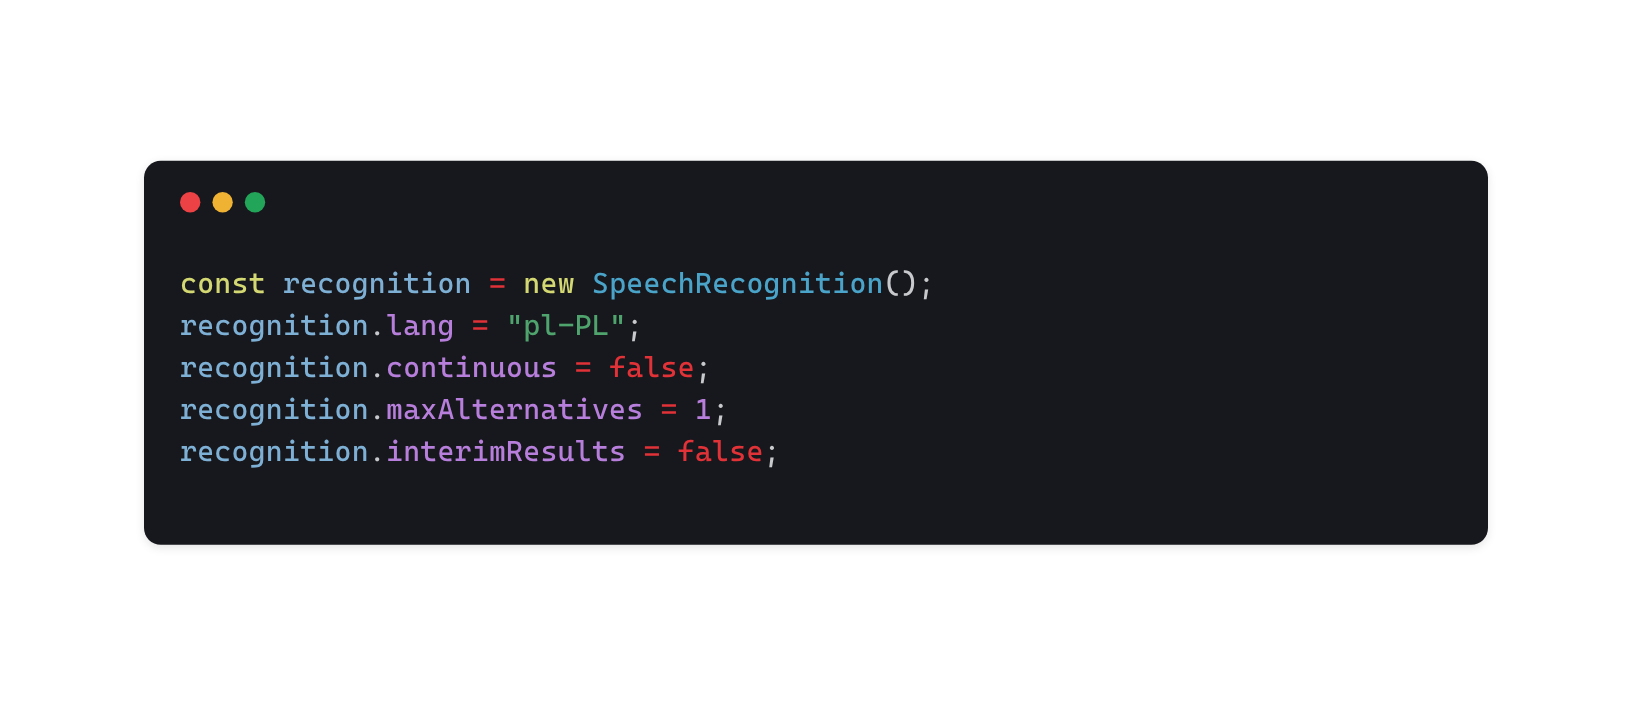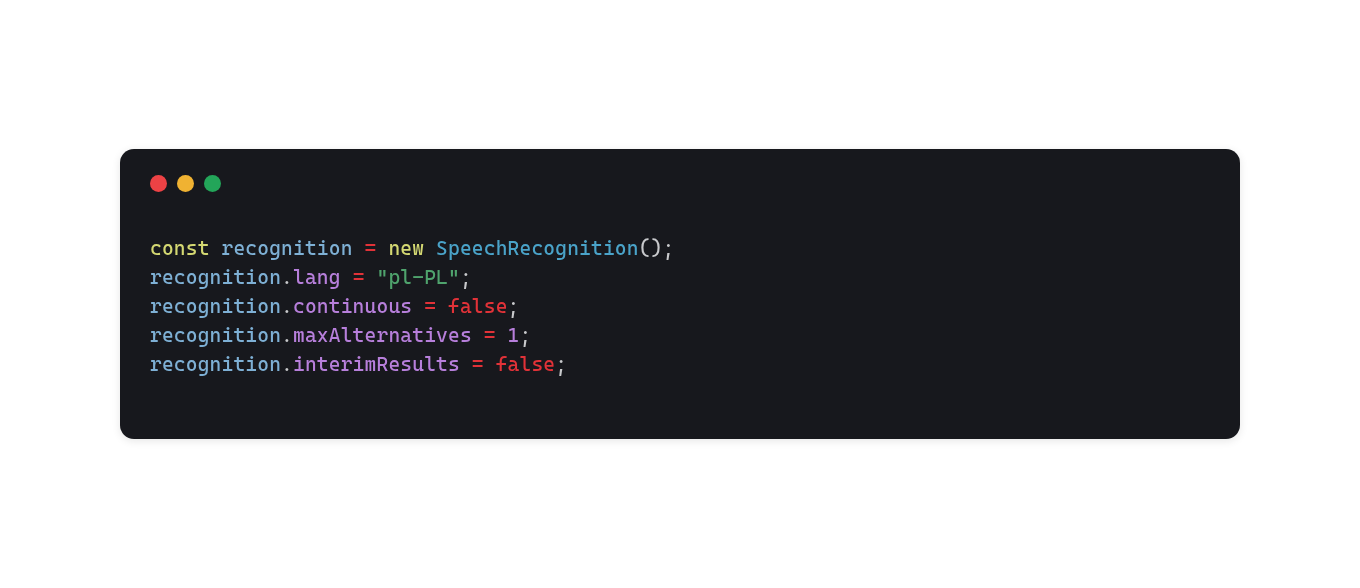--- a/index.html
+++ b/index.html
@@ -36,21 +36,21 @@
       width: 17px;
       height: 17px;
       border-radius: 50%;
     }
     
     .tl-red { background: #ed4245; }
     .tl-yellow { background: #f0b232; }
     .tl-green { background: #23a559; }
     
     .code {
-      font-size: 20px;
+      font-size: 24px;
       line-height: 1.46;
       white-space: pre;
       font-weight: 500;
       letter-spacing: 0.01em;
     }
     
     .tok-keyword { color: #d4d872; }
     .tok-variable { color: #7eb0d5; }
     .tok-operator { color: #e13238; }
     .tok-new { color: #d4d872; }

